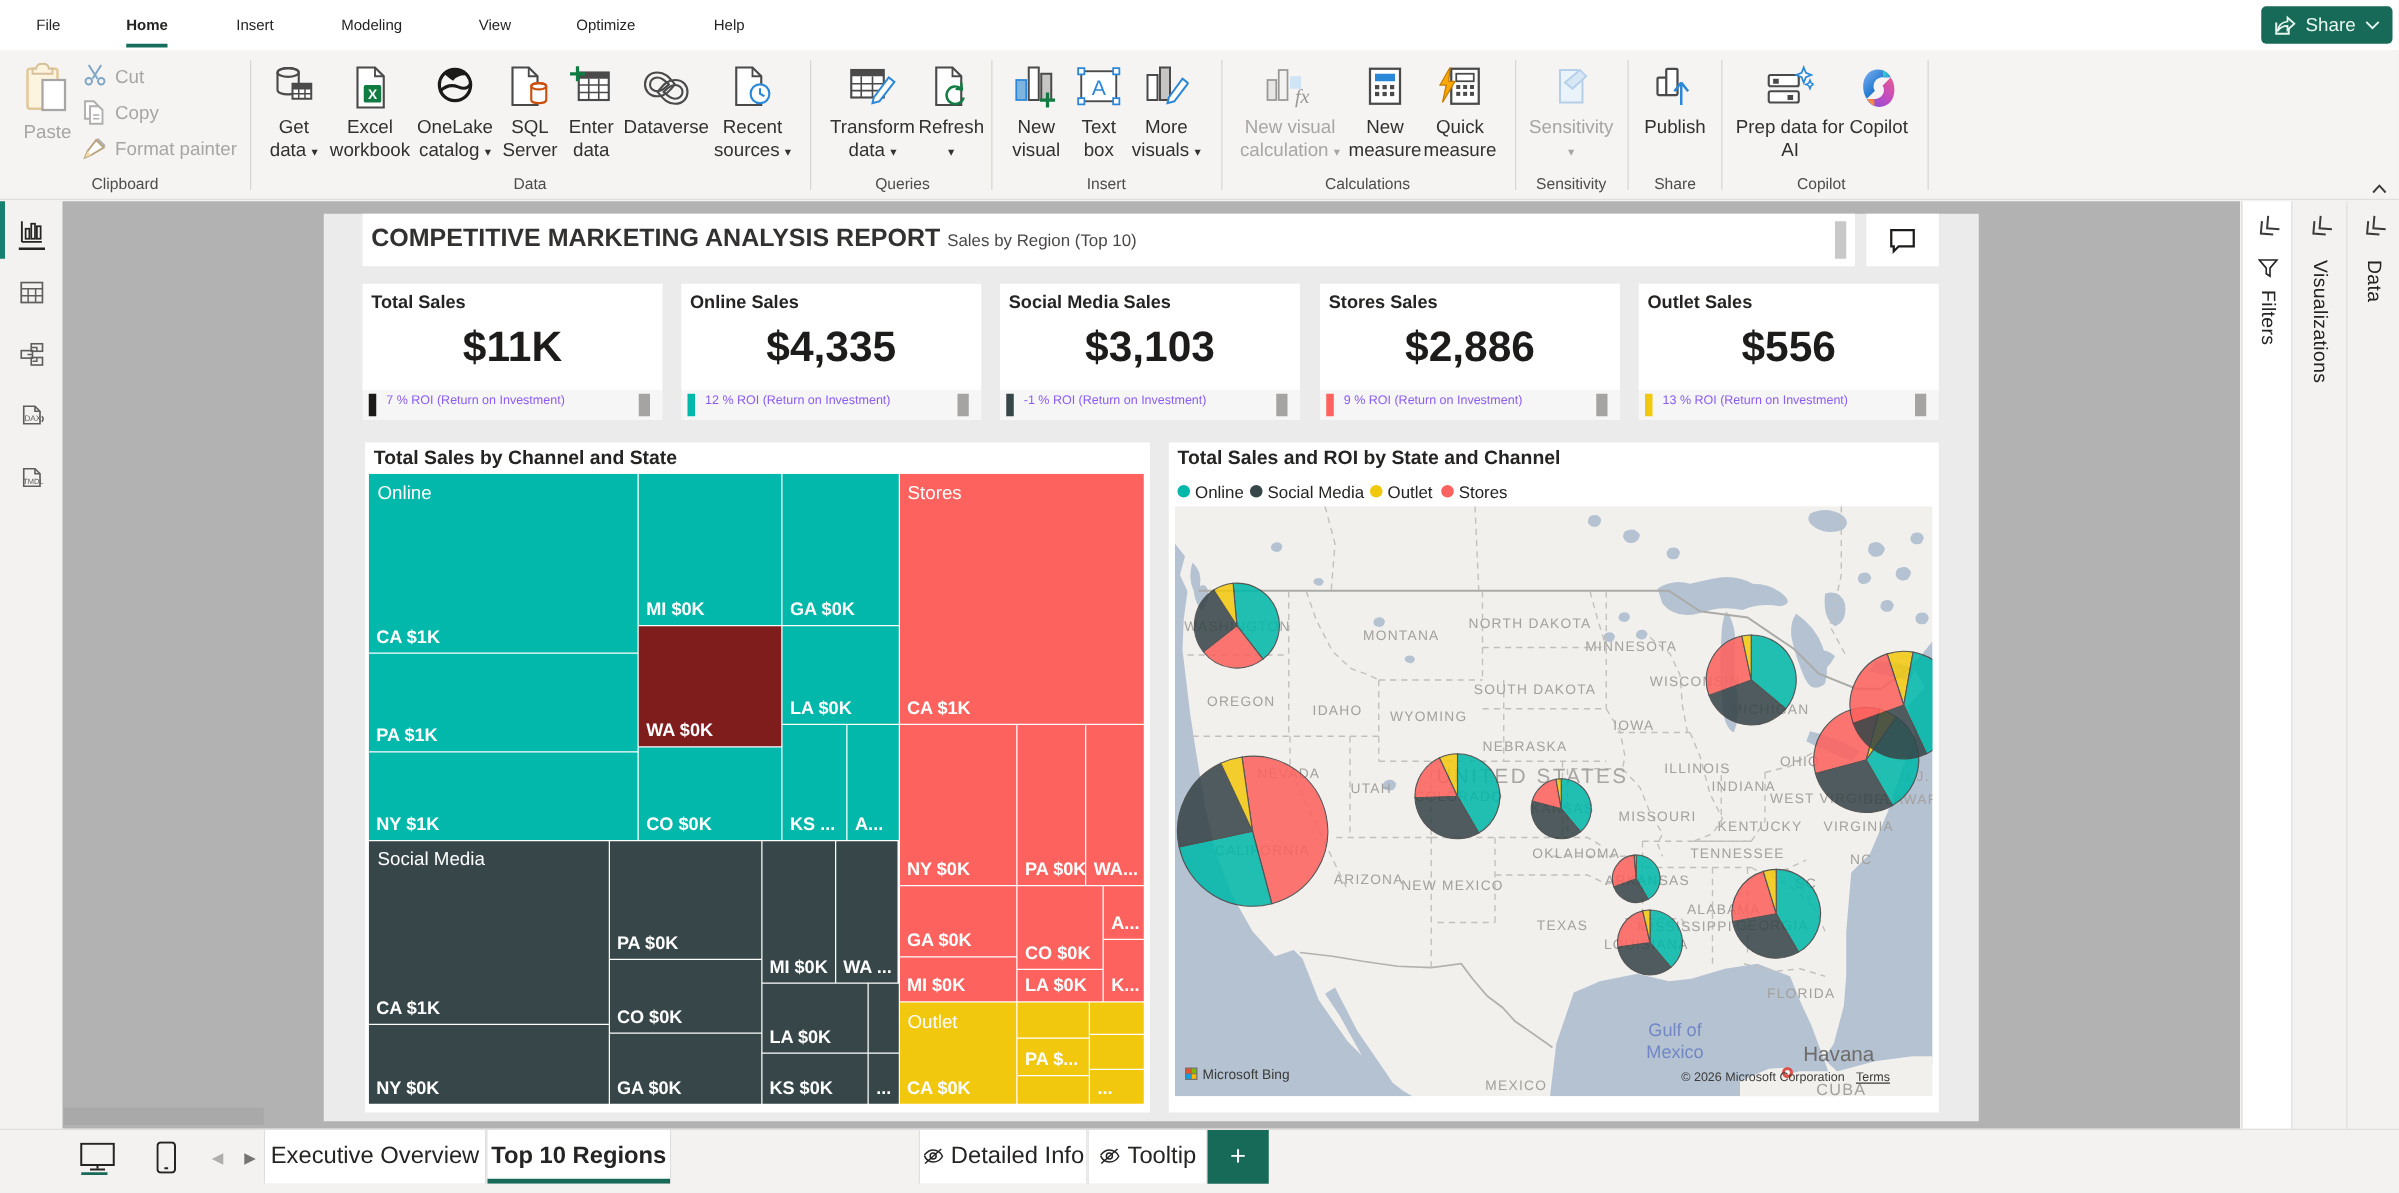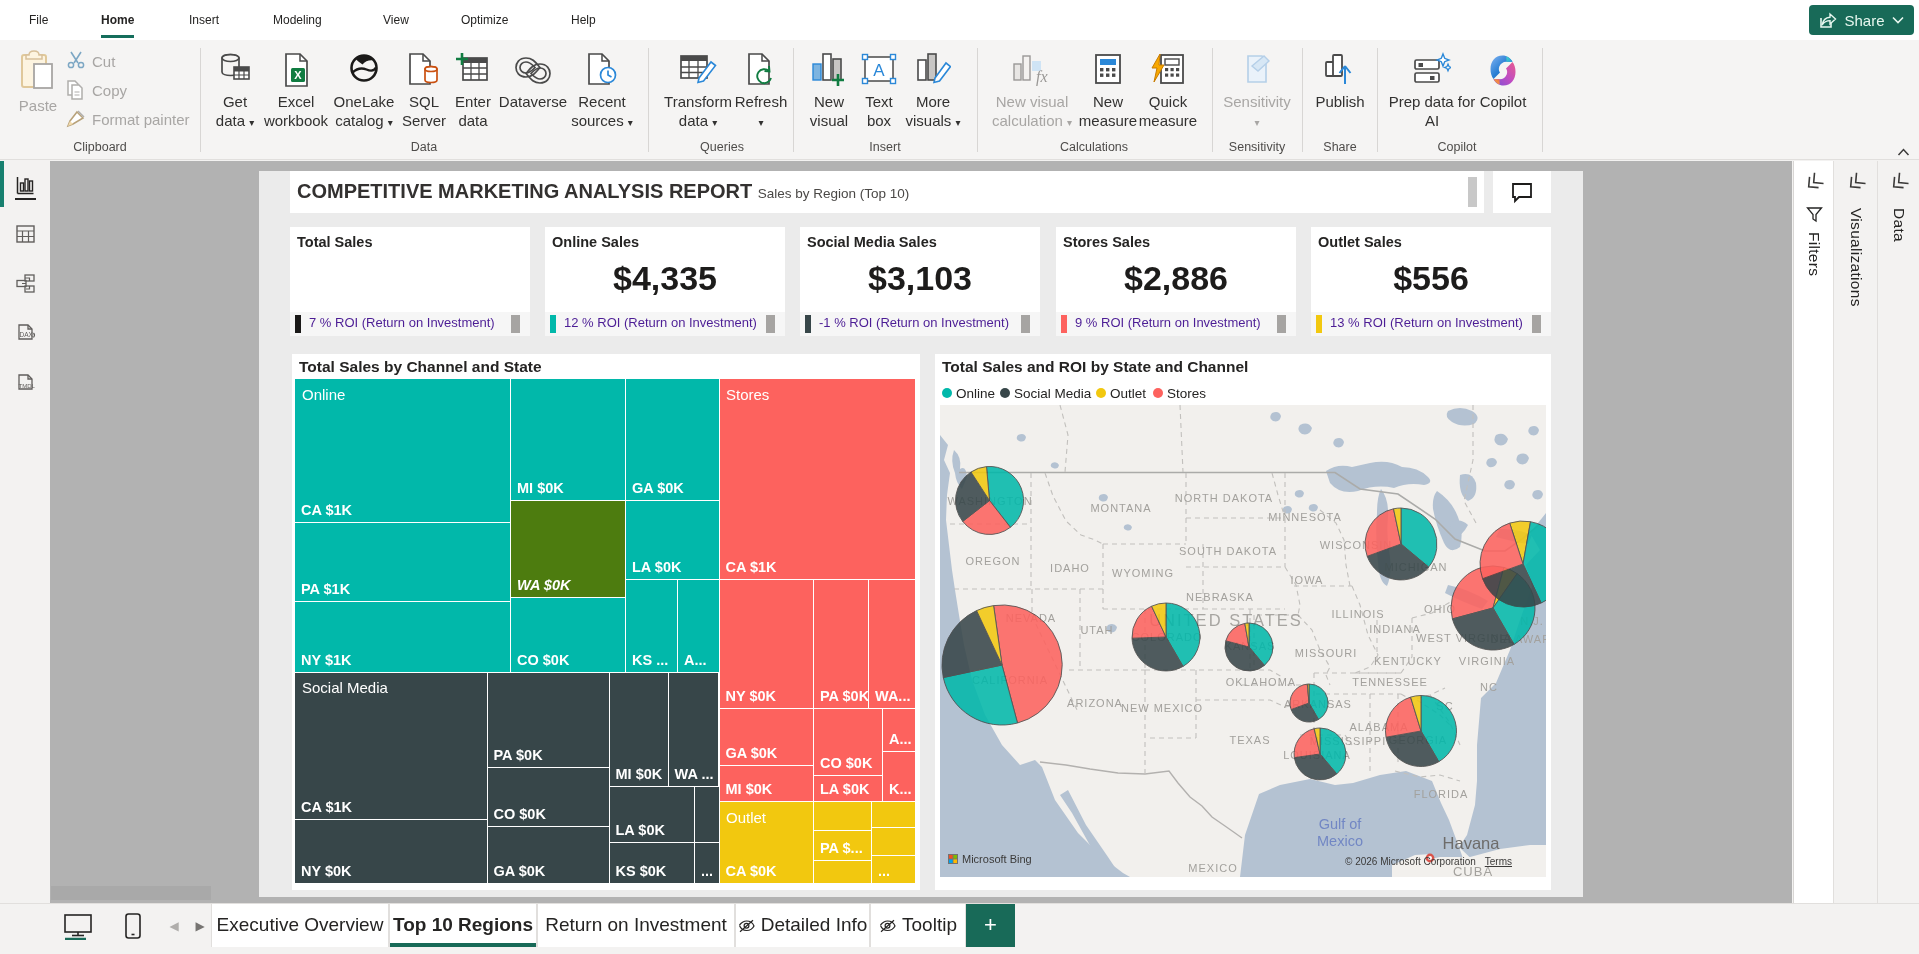--- a/index.html
+++ b/index.html
@@ -38,21 +38,21 @@
 #banner { left:31px; top:0px; width:1194px; height:42px; }
 #banner h1 { position:absolute; left:7px; top:9px; font-size:20px; color:#333130; white-space:nowrap; }
 #banner h1 span { font-weight:normal; font-size:13.5px; color:#4a4846; }
 #vscroll { position:absolute; left:1209px; top:6px; width:9px; height:30px; background:#c8c8c8; }
 #commentbtn { left:1234px; top:0px; width:58px; height:42px; }
 
 
 .kpi { position:absolute; top:56px; width:240px; height:85px; background:#fff; }
 .kpi .lbl { position:absolute; left:7px; top:7px; font-size:14.5px; font-weight:bold; color:#252423; }
 .kpi .num { position:absolute; left:0; right:0; top:32px; text-align:center; font-size:34px; font-weight:bold; color:#1d1c1b; }
-.roi { position:absolute; top:141px; width:240px; height:24px; background:#f6f6f6; font-size:13px; color:#4c1d95; }
+.roi { position:absolute; top:141px; width:240px; height:24px; background:#f6f6f6; font-size:10px; color:#8b5cf6; }
 .roi .bar { position:absolute; left:5px; top:3px; width:6px; height:18px; }
 .roi .txt { position:absolute; left:19px; top:3px; }
 .roi .rbar { position:absolute; right:10px; top:3px; width:9px; height:18px; background:#a6a4a2; }
 
 
 #tmcard { left:33px; top:183px; width:628px; height:536px; }
 #tmcard .vtitle, #mapcard .vtitle { position:absolute; left:7px; top:4px; font-size:15.5px; font-weight:bold; color:#252423; }
 #treemap { position:absolute; left:3px; top:25px; width:621px; height:505px; background:#fff; overflow:hidden; }
 .tmc { position:absolute; overflow:hidden; }
 .tmc .leaf { position:absolute; left:6px; bottom:4px; font-size:14.5px; font-weight:bold; color:#fff; white-space:nowrap; }
@@ -337,20 +337,21 @@
         </div>
       <div id="vscroll"></div>
       <div class="vcard" id="commentbtn">
           <svg style="position:absolute;left:17px;top:9px;" width="24" height="24" viewBox="0 0 24 24">
             <path d="M3 4 H21 V17 H9 L5 21 V17 H3 Z" fill="none" stroke="#1d1c1b" stroke-width="1.8"></path>
           </svg>
         </div>
       <div id="kpis">
       <div class="kpi" style="left:31px;">
             <div class="lbl">Total Sales</div>
+            <div class="num">$11K</div>
           </div>
       <div class="roi" style="left:31px;">
             <div class="bar" style="background:#1b1a19;"></div>
             <div class="txt">7 % ROI (Return on Investment)</div>
             <div class="rbar"></div>
           </div>
       <div class="kpi" style="left:286px;">
             <div class="lbl">Online Sales</div>
             <div class="num">$4,335</div>
           </div>
@@ -395,21 +396,21 @@
             </div>
         <div class="tmc" style="left:0.0px;top:144.0px;width:215.0px;height:78.0px;background:#01b8aa;">
               <div class="leaf">PA $1K</div>
             </div>
         <div class="tmc" style="left:0.0px;top:223.0px;width:215.0px;height:69.6px;background:#01b8aa;">
               <div class="leaf">NY $1K</div>
             </div>
         <div class="tmc" style="left:216.0px;top:0.0px;width:114.0px;height:121.0px;background:#01b8aa;">
               <div class="leaf">MI $0K</div>
             </div>
-        <div class="tmc" style="left:216.0px;top:122.0px;width:114.0px;height:96.0px;background:#4d7c0f;font-style:italic;">
+        <div class="tmc" style="left:216.0px;top:122.0px;width:114.0px;height:96.0px;background:#7f1d1d;">
               <div class="leaf">WA $0K</div>
             </div>
         <div class="tmc" style="left:216.0px;top:219.0px;width:114.0px;height:73.6px;background:#01b8aa;">
               <div class="leaf">CO $0K</div>
             </div>
         <div class="tmc" style="left:331.0px;top:0.0px;width:92.5px;height:121.0px;background:#01b8aa;">
               <div class="leaf">GA $0K</div>
             </div>
         <div class="tmc" style="left:331.0px;top:122.0px;width:92.5px;height:78.0px;background:#01b8aa;">
               <div class="leaf">LA $0K</div>
@@ -745,21 +746,20 @@
         <line x1="1" y1="25" x2="22" y2="25" stroke="#186a58" stroke-width="2.5"></line>
       </svg>
     <svg style="position:absolute;left:125px;top:9px;" width="16" height="26" viewBox="0 0 16 26">
         <rect x="1" y="1" width="14" height="24" rx="2.5" fill="none" stroke="#252423" stroke-width="1.6"></rect>
         <line x1="6.5" y1="21.5" x2="9.5" y2="21.5" stroke="#252423" stroke-width="1.6"></line>
       </svg>
     <div style="position:absolute;left:165px;top:0;width:18px;height:44px;color:#b0aeac;font-size:12px;line-height:44px;text-align:center;">◀</div>
     <div style="position:absolute;left:191px;top:0;width:18px;height:44px;color:#767472;font-size:12px;line-height:44px;text-align:center;">▶</div>
     <div class="tab" style="left:211px; width:178px;">Executive Overview</div>
     <div class="tab active" style="left:389px; width:148px;">Top 10 Regions</div>
-    <div class="tab" style="left:537px; width:198px;">Return on Investment</div>
     <div class="tab" style="left:735px; width:135px;"><svg style="vertical-align:-3px;margin-right:6px;" width="17" height="15" viewBox="0 0 17 15">
           <path d="M1.5 6 C4 3 7 2 8.5 2 C12 2 15 4.5 16 7 C15 9 12.5 11.5 8.5 11.5 C5 11.5 2.5 9 1.5 6.5" fill="none" stroke="#252423" stroke-width="1.2"></path>
           <circle cx="8.5" cy="6.8" r="2.4" fill="none" stroke="#252423" stroke-width="1.2"></circle>
           <line x1="2" y1="12.8" x2="15" y2="1.2" stroke="#252423" stroke-width="1.2"></line>
         </svg>Detailed Info</div>
     <div class="tab" style="left:870px; width:96px;"><svg style="vertical-align:-3px;margin-right:6px;" width="17" height="15" viewBox="0 0 17 15">
           <path d="M1.5 6 C4 3 7 2 8.5 2 C12 2 15 4.5 16 7 C15 9 12.5 11.5 8.5 11.5 C5 11.5 2.5 9 1.5 6.5" fill="none" stroke="#252423" stroke-width="1.2"></path>
           <circle cx="8.5" cy="6.8" r="2.4" fill="none" stroke="#252423" stroke-width="1.2"></circle>
           <line x1="2" y1="12.8" x2="15" y2="1.2" stroke="#252423" stroke-width="1.2"></line>
         </svg>Tooltip</div>

